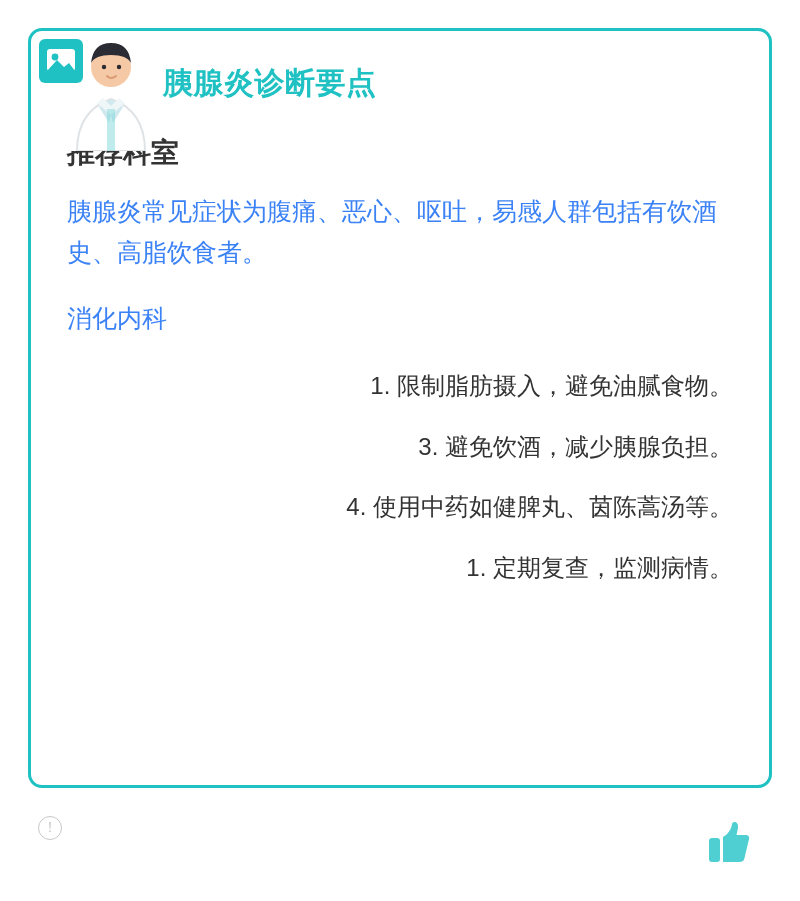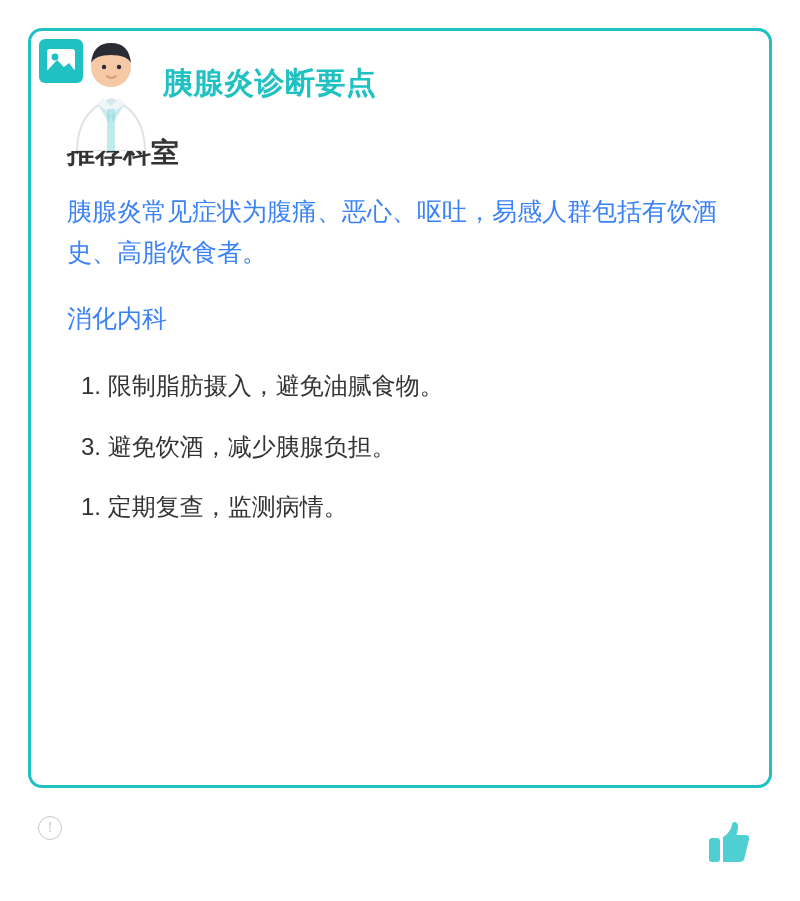--- a/index.html
+++ b/index.html
@@ -64,22 +64,23 @@
     color: #3b82f6;
     font-size: 25px;
     line-height: 1.62;
     margin: 0 0 26px 0;
   }
   p.body.single {
     margin-bottom: 30px;
   }
   ol.tips {
     list-style: none;
-    margin: 12px;
+    margin: 0;
     padding: 0;
+    text-align: right;
   }
   ol.tips li {
     color: #333333;
     font-size: 24px;
     line-height: 1.45;
     margin: 0 0 26px 0;
     padding-left: 2px;
   }
   ol.tips li:last-child {
     margin-bottom: 4px;
@@ -151,20 +152,21 @@
 
     <h2 class="section">推荐科室</h2>
     <p class="body">胰腺炎常见症状为腹痛、恶心、呕吐，易感人群包括有饮酒史、高脂饮食者。</p>
 
     <p class="body single">消化内科</p>
 
 
     <ol class="tips">
       <li>1. 限制脂肪摄入，避免油腻食物。</li>
       <li>3. 避免饮酒，减少胰腺负担。</li>
+      <li>4. 使用中药如健脾丸、茵陈蒿汤等。</li>
       <li>1. 定期复查，监测病情。</li>
     </ol>
 
   </div>
 
   <div class="footer">
     <div class="info-icon">!</div>
     <div class="thumb">
       <svg width="42" height="44" viewBox="0 0 42 44" xmlns="http://www.w3.org/2000/svg">
         <rect x="1" y="18" width="11" height="24" rx="3" fill="#4fcfd2"></rect>

